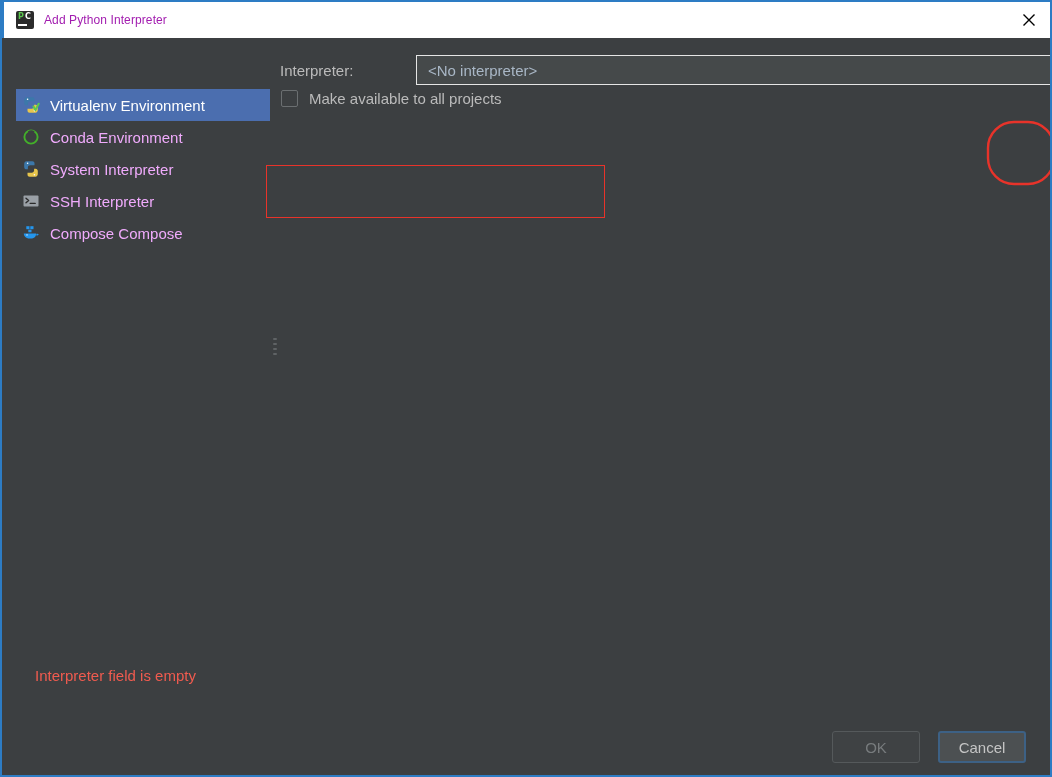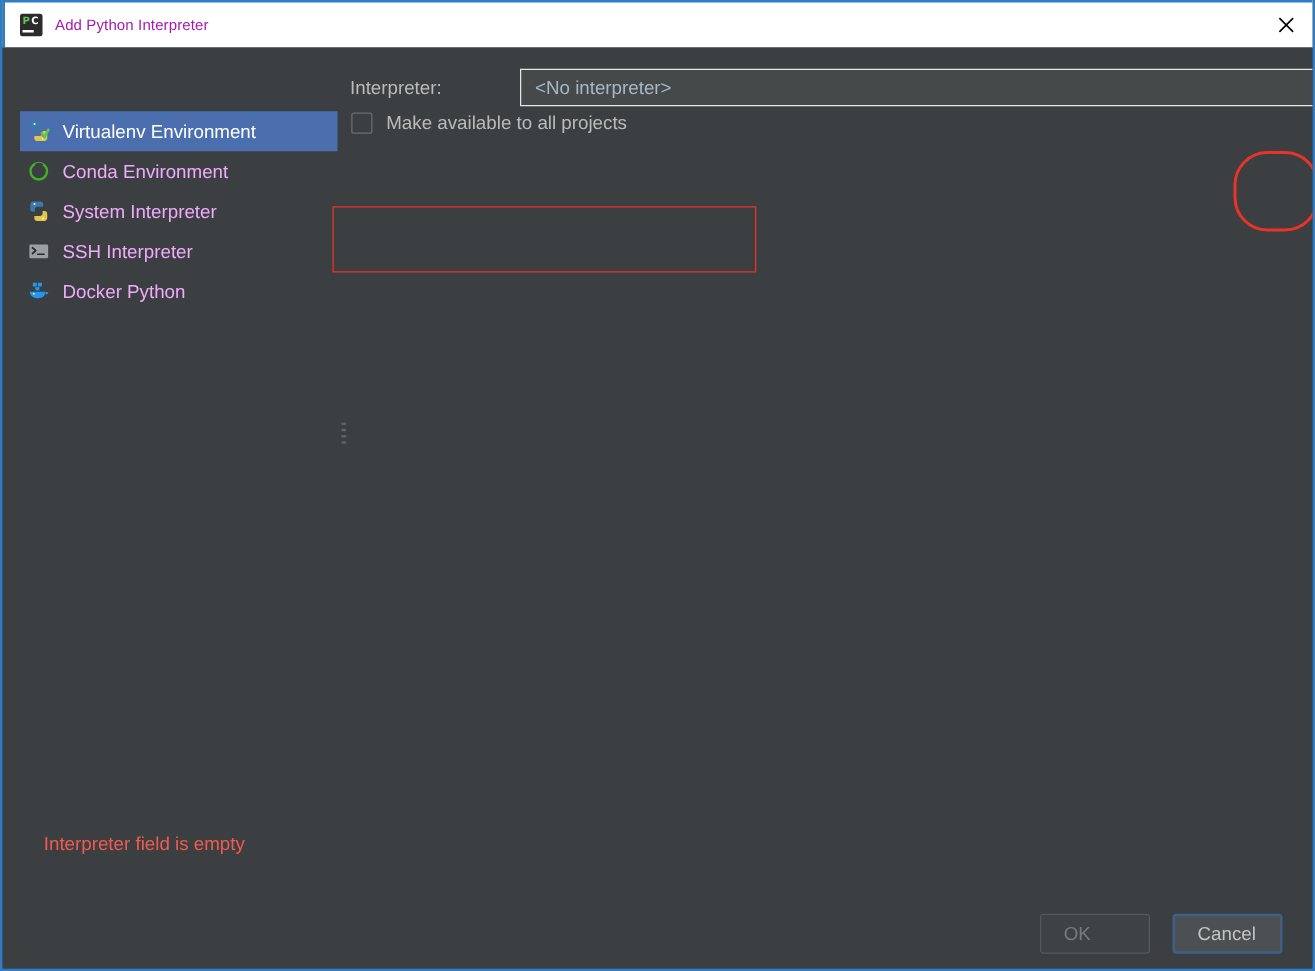--- a/index.html
+++ b/index.html
@@ -256,21 +256,21 @@
     min-width: 88px;
     padding: 0 18px;
     background: #4c5052;
     border: 1px solid #5e6163;
     border-radius: 3px;
     font-size: 15px;
     color: #c5c5c5;
     font-family: "Liberation Sans", sans-serif;
     display: flex;
     align-items: center;
-    justify-content: flex-start;
+    justify-content: center;
     cursor: pointer;
   }
   .dlg-button.disabled {
     color: #777b7d;
     background: #3f4244;
     border-color: #55595b;
   }
   .dlg-button.focused {
     border: 2px solid #3d6185;
     box-shadow: 0 0 0 1px #2d5party;
@@ -365,21 +365,21 @@
         <span class="side-icon">
           <svg width="18" height="18" viewBox="0 0 18 18">
             <rect x="4.3" y="2.2" width="3.2" height="3" fill="#2496ed"></rect>
             <rect x="8.3" y="2.2" width="3.2" height="3" fill="#2496ed"></rect>
             <rect x="6.3" y="5.7" width="3.2" height="2.6" fill="#2496ed"></rect>
             <path d="M1.8 9.4h12.4c0 3-2.1 5.2-5.5 5.2-3.5 0-6.9-1.5-6.9-5.2z" fill="#2496ed"></path>
             <path d="M14.4 10c1-.6 1.9-.3 2.3.2-.4 1-1.4 1.5-2.4 1.2z" fill="#2496ed"></path>
             <circle cx="5" cy="10.9" r="0.7" fill="#ffffff"></circle>
           </svg>
         </span>
-        <span class="side-label">Docker Python</span>
+        <span class="side-label">Compose Compose</span>
       </div>
 
     </div>
 
     <div id="splitter">
       <i></i>
         <i></i>
         <i></i>
         <i></i>
     </div>

